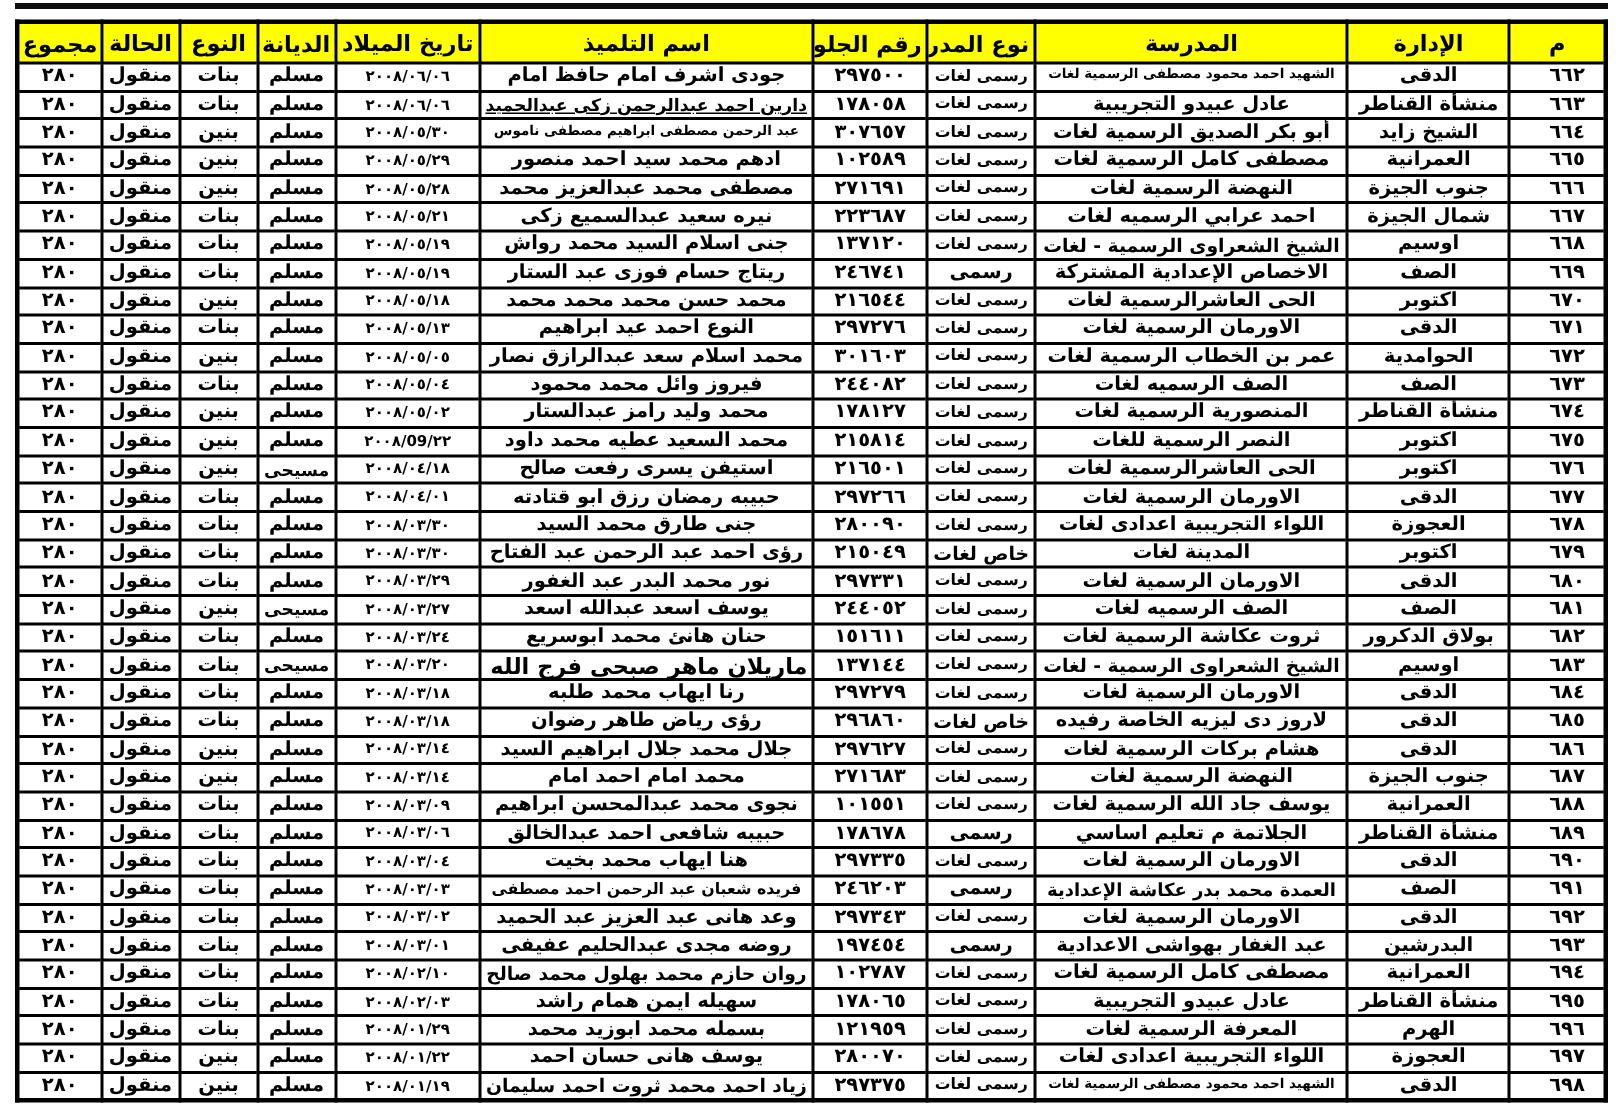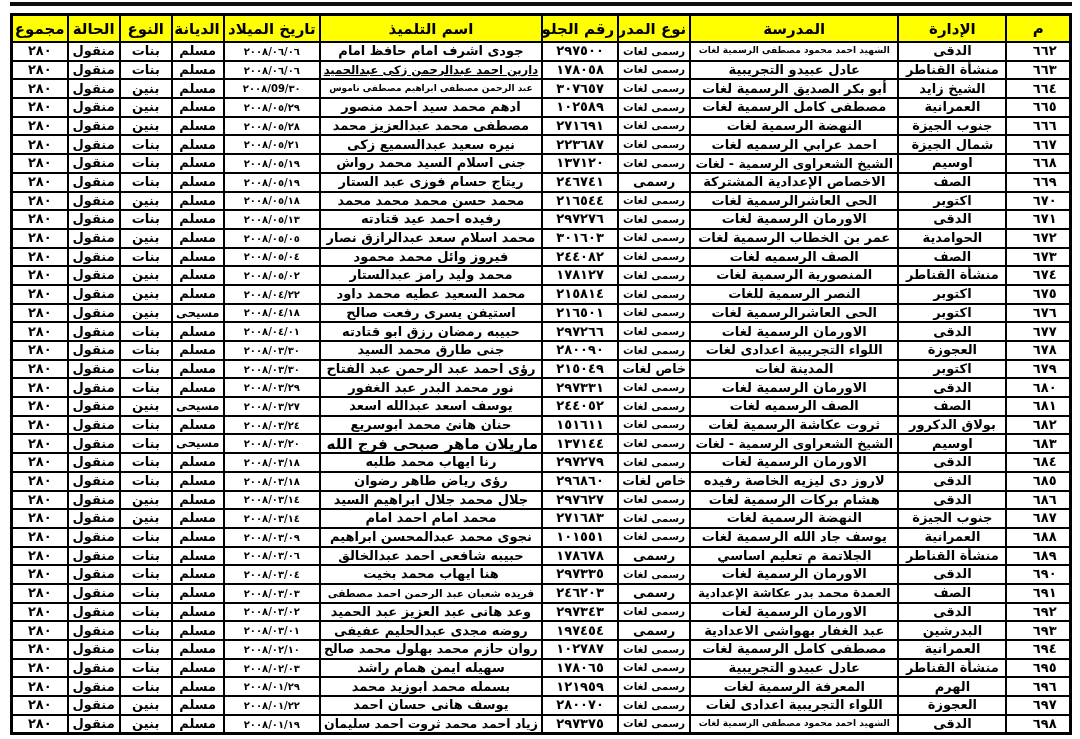--- a/index.html
+++ b/index.html
@@ -86,21 +86,21 @@
           <td class="col-status">منقول</td>
           <td class="col-total">٢٨٠</td>
         </tr>
         <tr>
           <td class="col-no">٦٦٤</td>
           <td class="col-admin">الشيخ زايد</td>
           <td class="col-school">أبو بكر الصديق الرسمية لغات</td>
           <td class="col-school_type" style="font-size: 10.5px;">رسمى لغات</td>
           <td class="col-seat">٣٠٧٦٥٧</td>
           <td class="col-name" style="font-size: 9px;">عبد الرحمن مصطفى ابراهيم مصطفى ناموس</td>
-          <td class="col-dob">٢٠٠٨/09/٣٠</td>
+          <td class="col-dob">٢٠٠٨/٠٥/٣٠</td>
           <td class="col-religion">مسلم</td>
           <td class="col-gender">بنين</td>
           <td class="col-status">منقول</td>
           <td class="col-total">٢٨٠</td>
         </tr>
         <tr>
           <td class="col-no">٦٦٥</td>
           <td class="col-admin">العمرانية</td>
           <td class="col-school">مصطفى كامل الرسمية لغات</td>
           <td class="col-school_type" style="font-size: 10.5px;">رسمى لغات</td>
@@ -176,21 +176,21 @@
           <td class="col-gender">بنين</td>
           <td class="col-status">منقول</td>
           <td class="col-total">٢٨٠</td>
         </tr>
         <tr>
           <td class="col-no">٦٧١</td>
           <td class="col-admin">الدقى</td>
           <td class="col-school">الاورمان الرسمية لغات</td>
           <td class="col-school_type" style="font-size: 10.5px;">رسمى لغات</td>
           <td class="col-seat">٢٩٧٢٧٦</td>
-          <td class="col-name">رفيده احمد عيد قتادته</td>
+          <td class="col-name">النوع احمد عيد ابراهيم</td>
           <td class="col-dob">٢٠٠٨/٠٥/١٣</td>
           <td class="col-religion">مسلم</td>
           <td class="col-gender">بنات</td>
           <td class="col-status">منقول</td>
           <td class="col-total">٢٨٠</td>
         </tr>
         <tr>
           <td class="col-no">٦٧٢</td>
           <td class="col-admin">الحوامدية</td>
           <td class="col-school">عمر بن الخطاب الرسمية لغات</td>
@@ -229,21 +229,21 @@
           <td class="col-status">منقول</td>
           <td class="col-total">٢٨٠</td>
         </tr>
         <tr>
           <td class="col-no">٦٧٥</td>
           <td class="col-admin">اكتوبر</td>
           <td class="col-school">النصر الرسمية للغات</td>
           <td class="col-school_type" style="font-size: 10.5px;">رسمى لغات</td>
           <td class="col-seat">٢١٥٨١٤</td>
           <td class="col-name">محمد السعيد عطيه محمد داود</td>
-          <td class="col-dob">٢٠٠٨/٠٤/٢٢</td>
+          <td class="col-dob">٢٠٠٨/09/٢٢</td>
           <td class="col-religion">مسلم</td>
           <td class="col-gender">بنين</td>
           <td class="col-status">منقول</td>
           <td class="col-total">٢٨٠</td>
         </tr>
         <tr>
           <td class="col-no">٦٧٦</td>
           <td class="col-admin">اكتوبر</td>
           <td class="col-school">الحى العاشرالرسمية لغات</td>
           <td class="col-school_type" style="font-size: 10.5px;">رسمى لغات</td>

